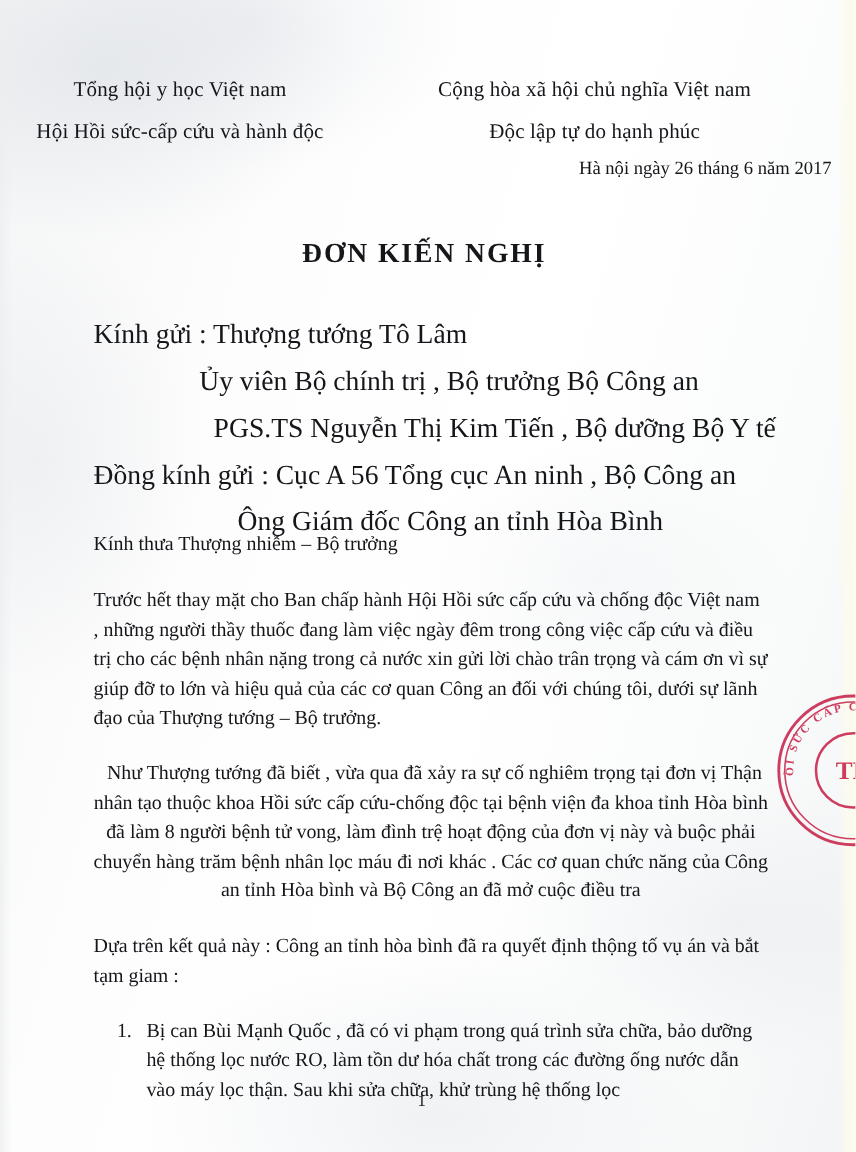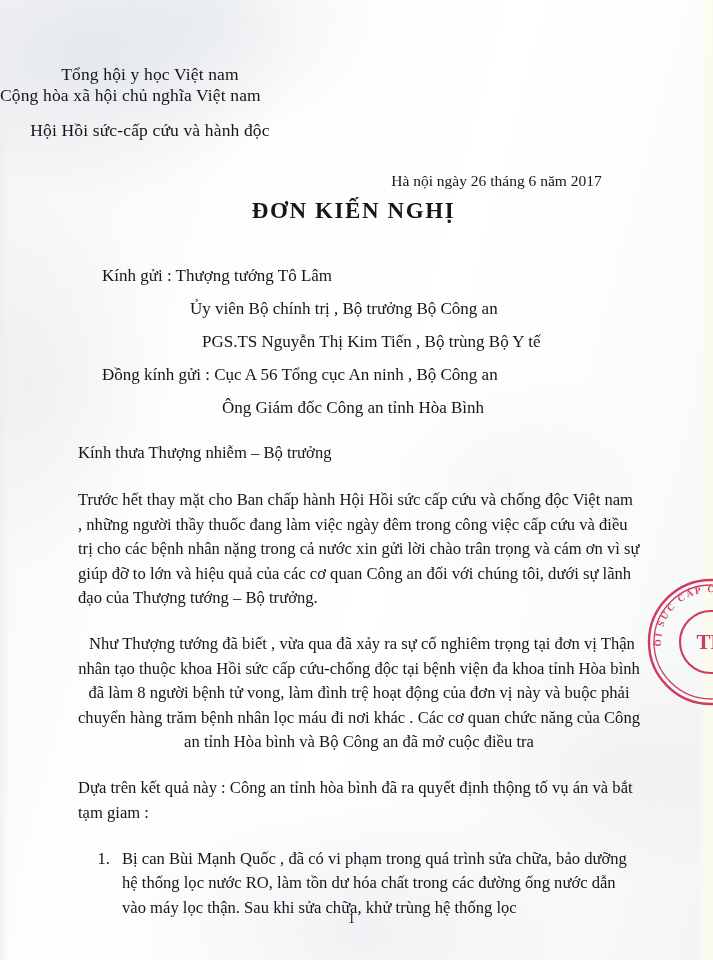--- a/index.html
+++ b/index.html
@@ -70,25 +70,25 @@
     font-size: 17.5px;
     letter-spacing: 0.15px;
   }
   .lh-right {
     flex: 1;
     text-align: center;
     font-size: 17.5px;
     letter-spacing: 0.15px;
     padding-right: 22px;
   }
-  .lh-row-1 { margin-bottom: 14px; flex-direction: column; }
+  .lh-row-1 { margin-bottom: 14px; }
   .lh-date {
-    text-align: center;
+    text-align: right;
     font-size: 15.5px;
-    margin-top: 31px;
+    margin-top: 12px;
     padding-left: 300px;
     padding-right: 20px;
   }
 
   
   .doc-title {
     position: absolute;
     top: 198px; left: 0; right: 0;
     text-align: center;
     font-size: 23px;
@@ -96,22 +96,21 @@
     letter-spacing: 1.6px;
     padding-right: 6px;
   }
 
   
   .addressees {
     position: absolute;
     top: 266px;
     left: 78px;
     right: 60px;
-    font-size: 17px;
-    margin-left: 24px;
+    font-size: 23px;
   }
   .addr-line { margin-bottom: 13px; white-space: nowrap; }
   .indent-1 { padding-left: 88px; }
   .indent-2 { padding-left: 100px; }
   .indent-3 { padding-left: 120px; }
 
   
   .body-block {
     position: absolute;
     top: 441px;
@@ -170,30 +169,31 @@
 
   <div class="content">
 
     <div class="letterhead">
       <div class="lh-row lh-row-1">
         <div class="lh-left">Tổng hội y học Việt nam</div>
         <div class="lh-right">Cộng hòa xã hội chủ nghĩa Việt nam</div>
       </div>
       <div class="lh-row">
         <div class="lh-left">Hội Hồi sức-cấp cứu và hành độc</div>
+        <div class="lh-right">Độc lập tự do hạnh phúc</div>
       </div>
       <div class="lh-date">Hà nội   ngày 26  tháng 6  năm 2017</div>
     </div>
 
     <div class="doc-title">ĐƠN KIẾN NGHỊ</div>
 
     <div class="addressees">
       <div class="addr-line">Kính gửi :  Thượng tướng Tô Lâm</div>
       <div class="addr-line indent-1">Ủy viên Bộ chính trị , Bộ trưởng Bộ Công an</div>
-      <div class="addr-line indent-2">PGS.TS Nguyễn Thị Kim Tiến , Bộ trùng Bộ Y tế</div>
+      <div class="addr-line indent-2">PGS.TS Nguyễn Thị Kim Tiến , Bộ dưỡng Bộ Y tế</div>
       <div class="addr-line">Đồng kính gửi :  Cục  A 56 Tổng cục An ninh , Bộ Công an</div>
       <div class="addr-line indent-3">Ông Giám đốc Công an tỉnh Hòa Bình</div>
     </div>
 
     <div class="body-block">
 
       <div class="salutation">Kính thưa  Thượng nhiễm – Bộ trưởng</div>
 
       <p class="para">Trước hết thay mặt cho Ban chấp hành Hội Hồi sức cấp cứu và chống độc Việt nam , những người  thầy thuốc đang làm việc ngày đêm  trong công việc  cấp cứu và điều trị cho các bệnh  nhân nặng trong cả nước  xin gửi lời chào trân trọng và cám ơn vì sự giúp đỡ to lớn và hiệu quả của các cơ quan Công an đối với chúng tôi,  dưới sự lãnh đạo của Thượng tướng – Bộ trưởng.</p>
 

